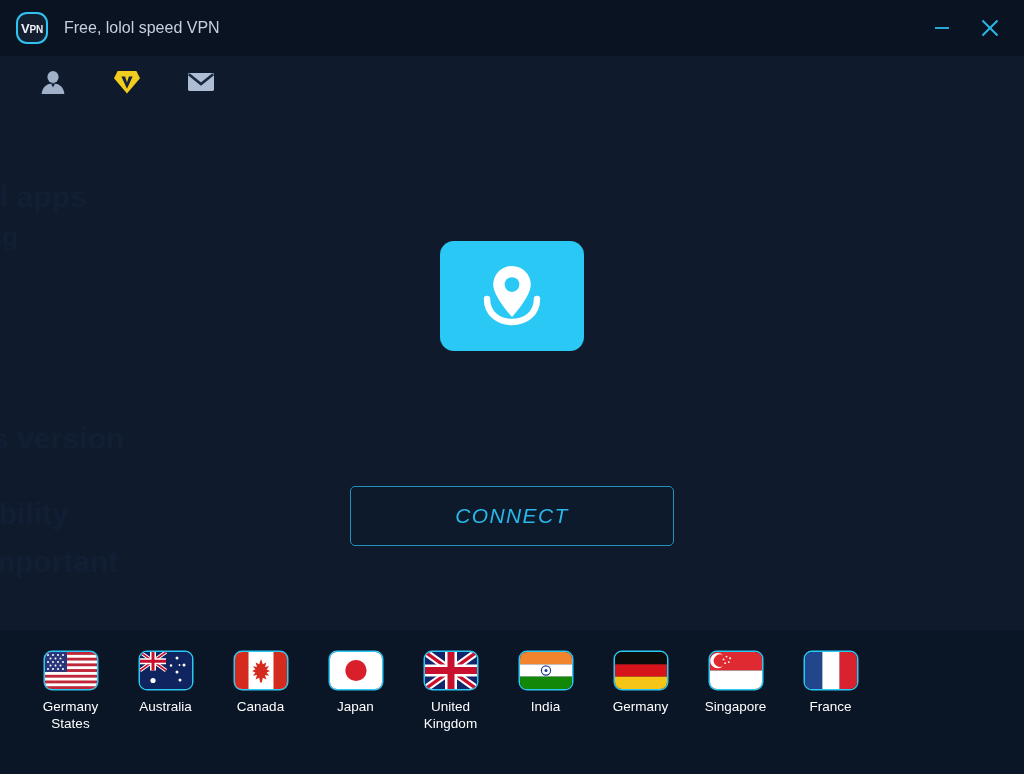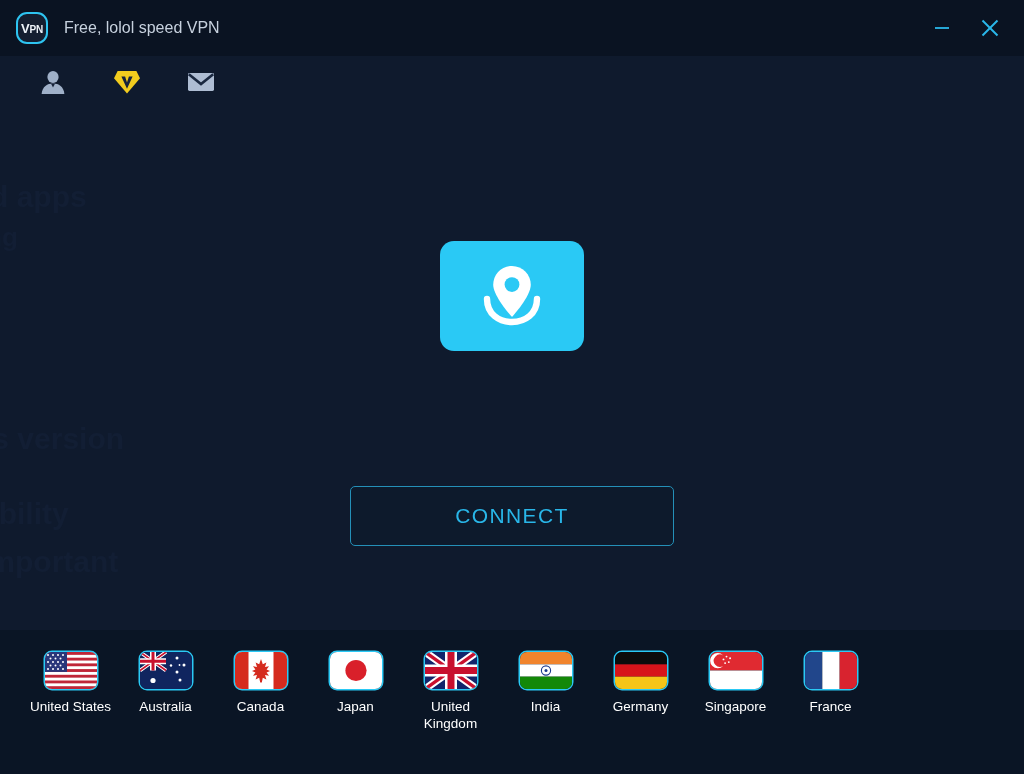--- a/index.html
+++ b/index.html
@@ -139,20 +139,21 @@
     border: 1px solid #2490b8;
     border-radius: 5px;
     color: #29b6e8;
     font-size: 21px;
     letter-spacing: 1.4px;
     font-family: "Liberation Sans", sans-serif;
     cursor: pointer;
     display: flex;
     align-items: center;
     justify-content: center;
+    font-style: italic;
   }
 
   .server-location-label {
     position: absolute;
     left: 24px;
     top: 539px;
     font-size: 13.5px;
     color: #93a2b8;
     letter-spacing: 0.1px;
   }
@@ -333,21 +334,21 @@
               <circle cx="5.5" cy="13.5" r="1"></circle>
                 <circle cx="10.5" cy="13.5" r="1"></circle>
                 <circle cx="15.5" cy="13.5" r="1"></circle>
               <circle cx="3" cy="17" r="1"></circle>
                 <circle cx="8" cy="17" r="1"></circle>
                 <circle cx="13" cy="17" r="1"></circle>
                 <circle cx="18" cy="17" r="1"></circle>
             </g>
           </svg>
         </div>
-        <div class="server-name">United States</div>
+        <div class="server-name">Germany States</div>
       </div>
 
       <div class="server-item">
         <div class="flag">
           <svg viewBox="0 0 52 37" preserveAspectRatio="none">
             <rect width="52" height="37" fill="#10255f"></rect>
             <g>
               <rect x="0" y="0" width="26" height="18.5" fill="#10255f"></rect>
               <path d="M0 0 L26 18.5 M26 0 L0 18.5" stroke="#ffffff" stroke-width="3.6"></path>
               <path d="M0 0 L26 18.5 M26 0 L0 18.5" stroke="#c8102e" stroke-width="1.6"></path>

